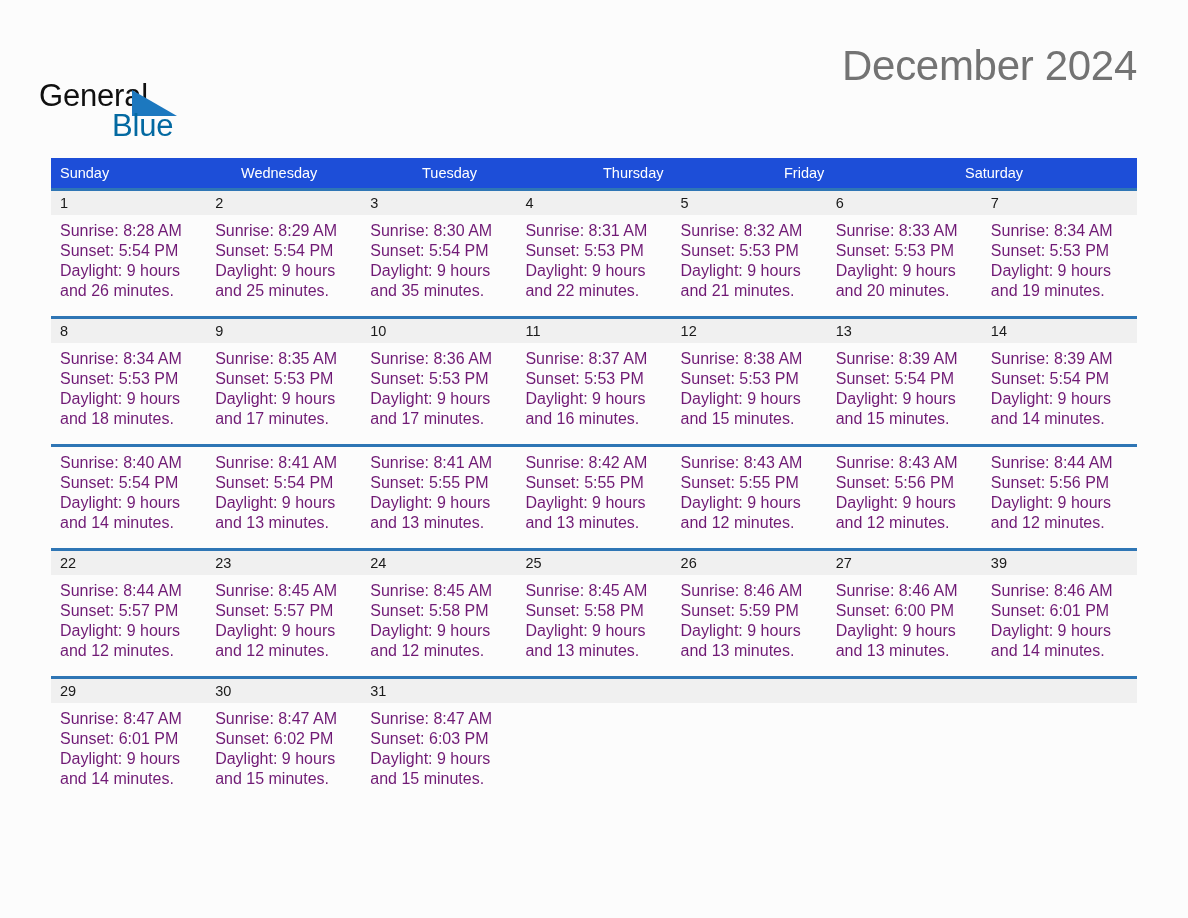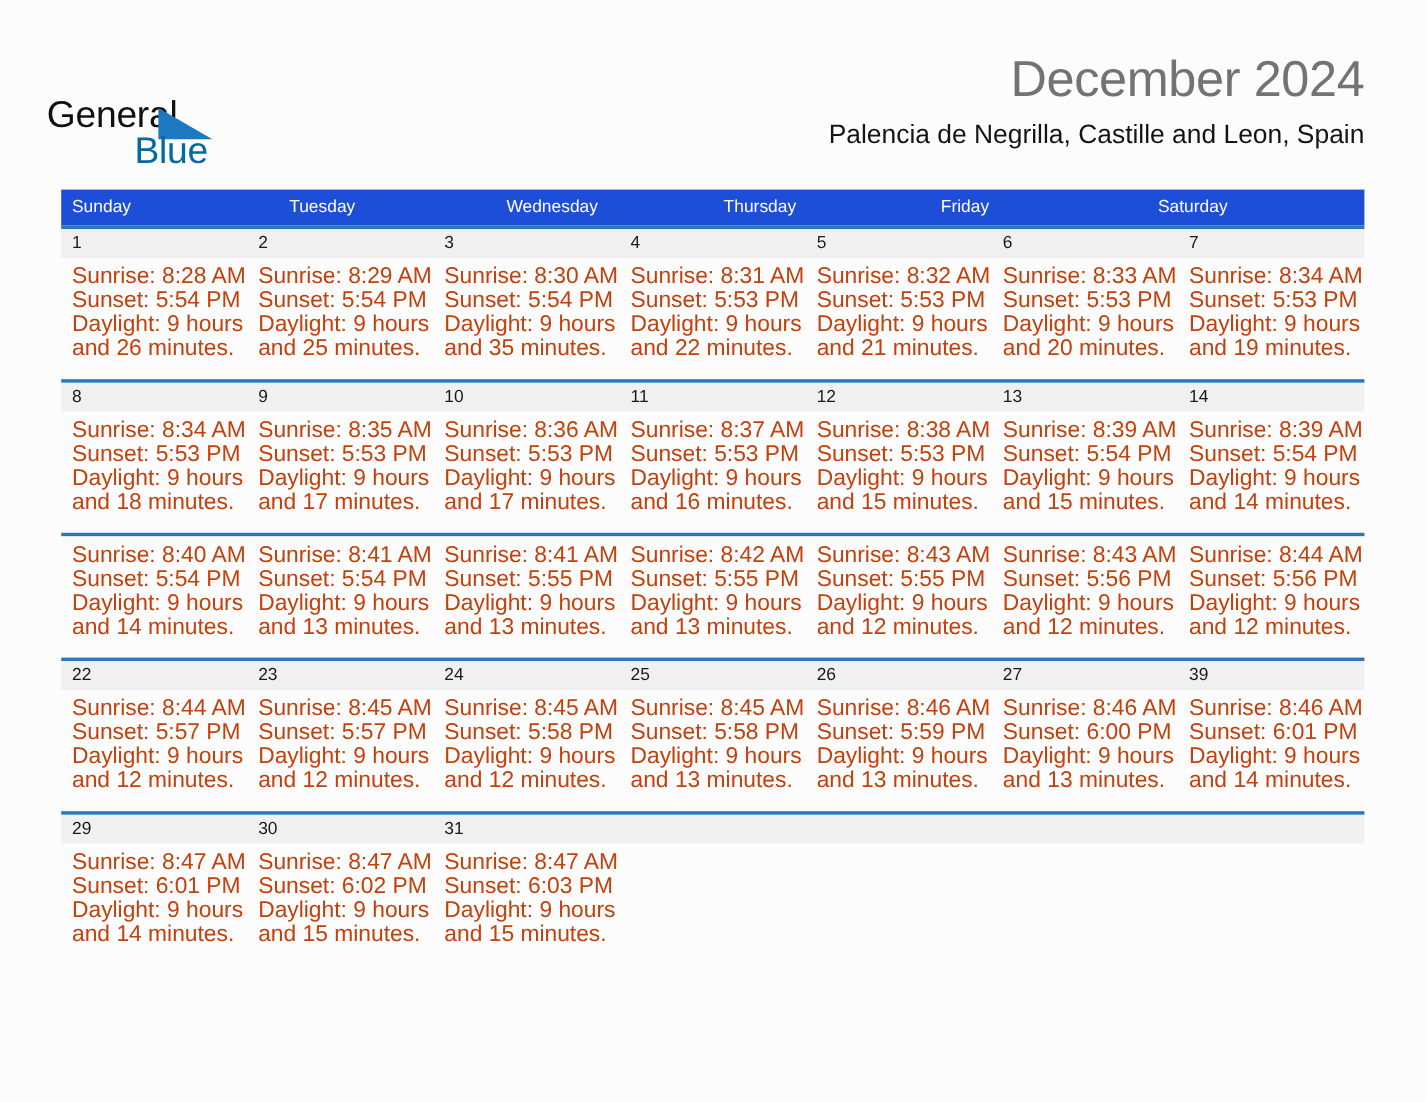--- a/index.html
+++ b/index.html
@@ -136,23 +136,23 @@
     color: #1a1a1a;
     line-height: 24px;
     padding-left: 9px;
     box-sizing: border-box;
   }
   .info-cell {
     flex: 1 1 0;
     min-width: 0;
     padding: 6px 8px 0 9px;
     box-sizing: border-box;
-    font-size: 19px;
+    font-size: 16px;
     line-height: 20px;
-    color: #c2410c;
+    color: #701a75;
   }
   .info-cell .line {
     white-space: nowrap;
   }
   .week:last-of-type .week-body {
     min-height: 103px;
   }
 </style>
 </head>
 <body>
@@ -160,30 +160,29 @@
 <div class="page">
 
   <div class="header">
     <div class="logo">
       <span class="logo-general">General</span>
       <span class="logo-triangle"></span>
       <span class="logo-blue">Blue</span>
     </div>
     <div class="title-block">
       <div class="cal-title">December 2024</div>
-      <div class="cal-subtitle">Palencia de Negrilla, Castille and Leon, Spain</div>
     </div>
   </div>
 
   <div class="calendar">
 
     <div class="weekdays">
       <div class="weekday">Sunday</div>
+      <div class="weekday">Wednesday</div>
       <div class="weekday">Tuesday</div>
-      <div class="weekday">Wednesday</div>
       <div class="weekday">Thursday</div>
       <div class="weekday">Friday</div>
       <div class="weekday">Saturday</div>
     </div>
 
     <div class="week">
       <div class="week-dates">
         <div class="date-cell">1</div>
         <div class="date-cell">2</div>
         <div class="date-cell">3</div>

